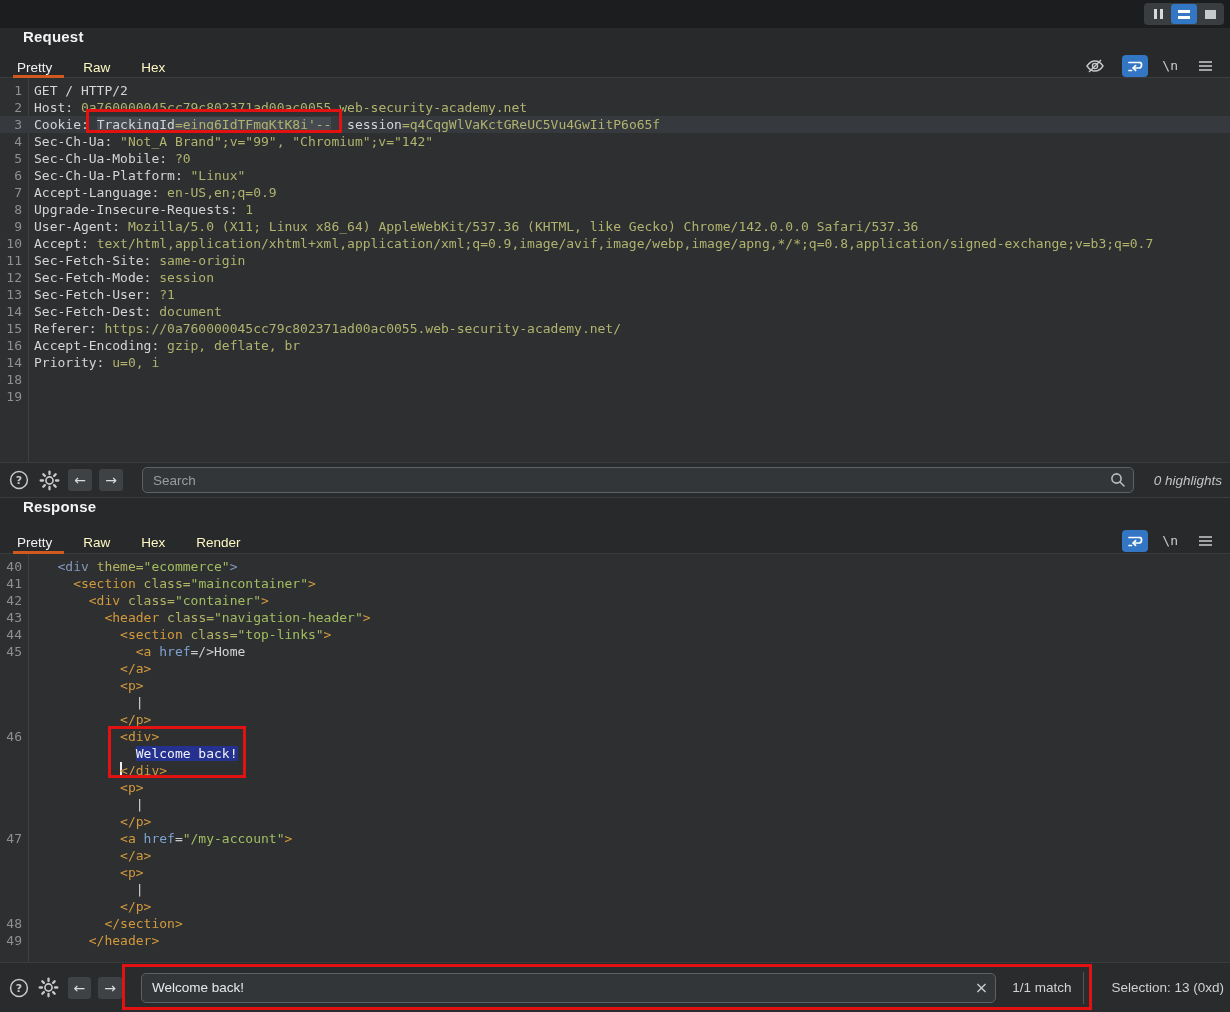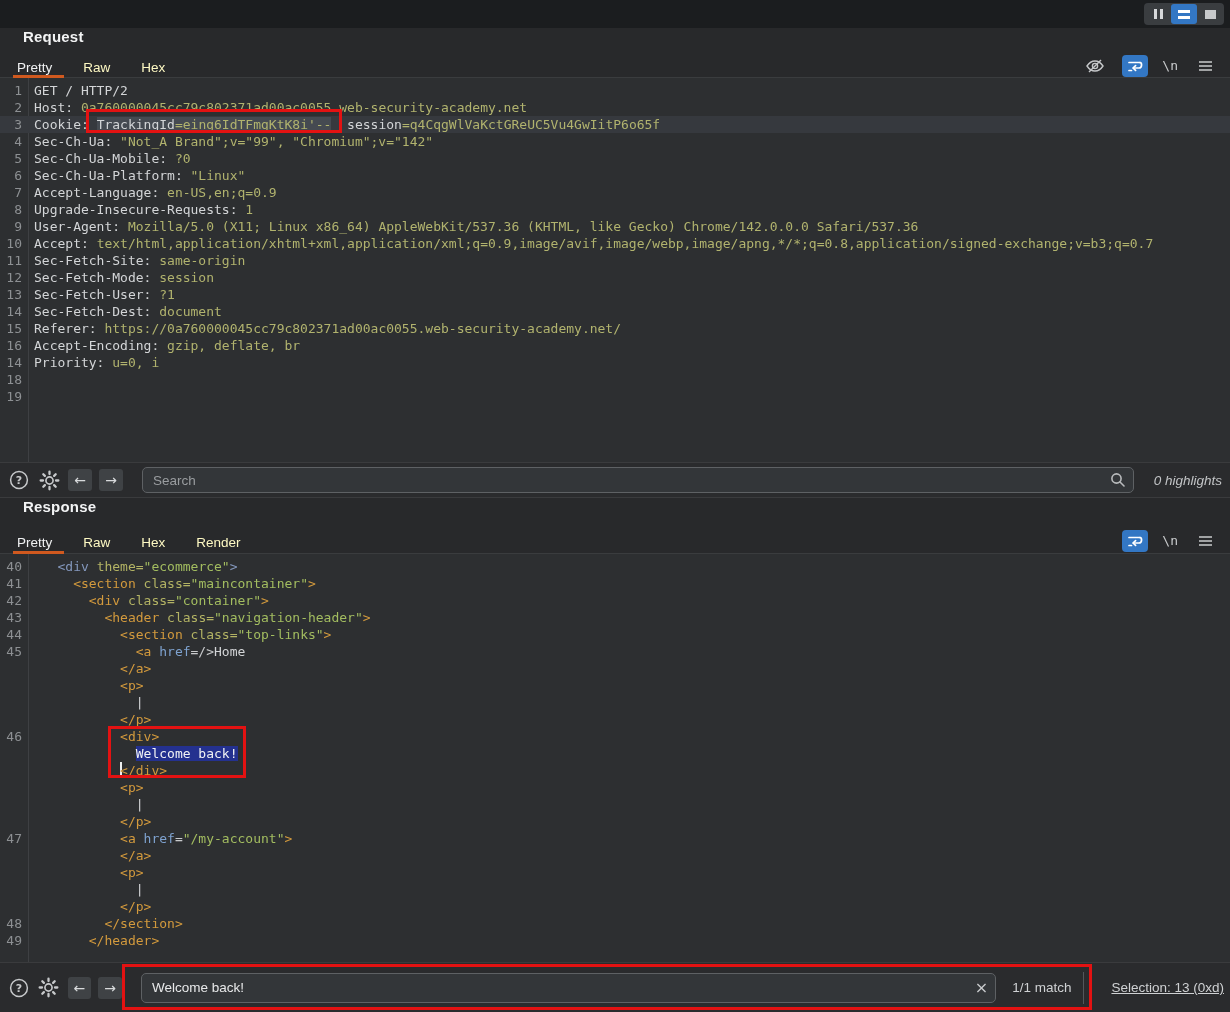--- a/index.html
+++ b/index.html
@@ -81,21 +81,21 @@
     font-family:"Liberation Sans",sans-serif; }
   #request-search-input { height:26px; }
   #bottom-search-input { height:30px; }
   .search-input::placeholder { color:#9a9da0; }
   .input-right-icon { position:absolute; right:8px; top:50%; transform:translateY(-50%);
     display:flex; align-items:center; justify-content:center; cursor:pointer; }
   .clear-x { color:#c8cacc; font-size:16px; line-height:1; font-family:"DejaVu Sans",sans-serif; }
   .highlights-label { margin-left:auto; padding-right:8px; color:#c2c4c6; font-size:13.5px;font-style:italic; }
   .match-label { margin-left:16px; color:#cfd1d3; font-size:13.5px; white-space:nowrap; }
   .vdivider { width:1px; height:32px; background:#54575a; margin-left:12px; }
-  .selection-label { margin-left:27px; padding-right:6px; color:#cfd1d3; font-size:13.5px; white-space:nowrap;text-decoration:underline; }
+  .selection-label { margin-left:27px; padding-right:6px; color:#cfd1d3; font-size:13.5px; white-space:nowrap; }
 
   svg { display:block; }
 </style>
 </head>
 <body>
 
 <div class="app">
 
   <div class="titlebar">
     <div class="layout-group">

